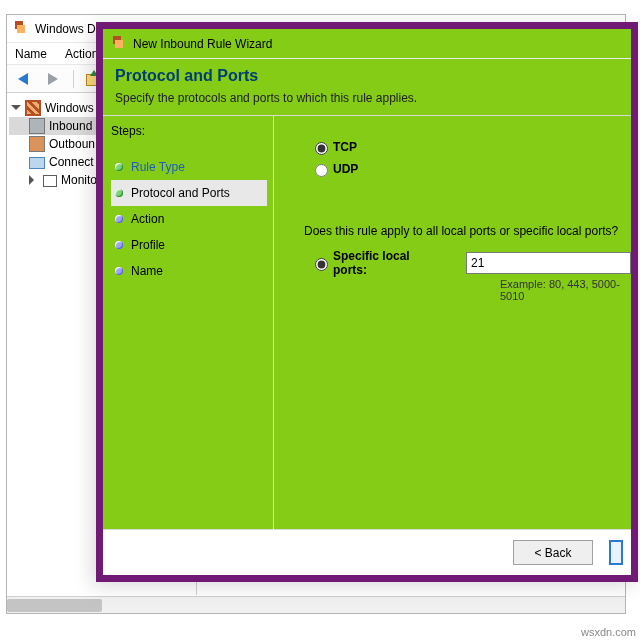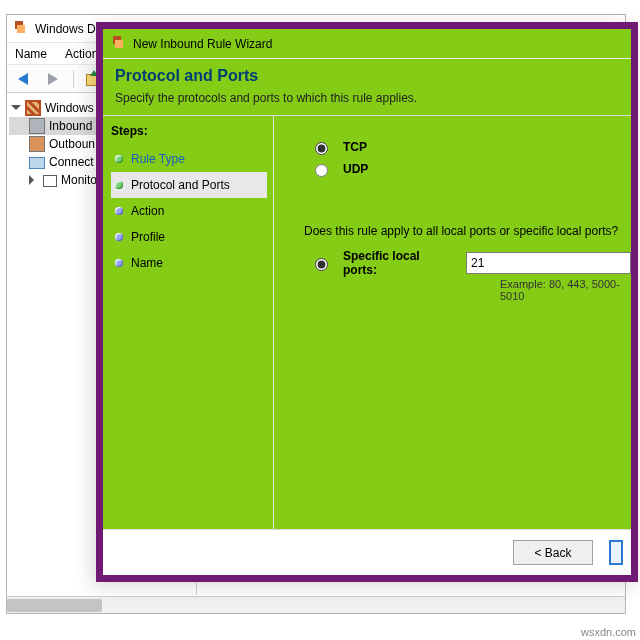--- a/index.html
+++ b/index.html
@@ -52,32 +52,32 @@
   
   .wizard { position: absolute; left: 96px; top: 22px; width: 542px; height: 560px; background: #84cc16; border: 7px solid #701a75; box-shadow: -4px 4px 18px rgba(0,0,0,0.15); display:flex; flex-direction:column; }
   .wiz-title { height: 30px; display:flex; align-items:center; padding:0 8px; border-bottom: 1px solid #ececec; }
   .wiz-title .t { margin-left:6px; font-size:12px; }
   .wiz-head { padding: 8px 12px 10px 12px; }
   .wiz-head h2 { margin:0 0 6px 0; font-size:16px; color:#003e74; font-weight:700; }
   .wiz-head .desc { font-size:12px; color:#222; }
 
   .wiz-body { flex:1; display:flex; border-top:1px solid #d9d9d9; min-height:0; }
   .steps { width:170px; padding:8px 6px 8px 8px; }
-  .steps .hdr { font-weight:700; margin-bottom:8px; }
+  .steps .hdr { font-weight:400; margin-bottom:16px; }
   .steps ul { list-style:none; margin:0; padding:0; }
   .steps li { display:flex; align-items:center; gap:8px; height:26px; padding:0 4px; }
   .steps li.active { background:#e8e8e8; }
   .bullet { width:8px;height:8px;border-radius:50%; background:#9aa5ff; box-shadow:inset -1px -1px 1px #5a63c0, inset 1px 1px 1px #fff; }
   .bullet.cur { background:#7ad47a; box-shadow:inset -1px -1px 1px #2d8a2d, inset 1px 1px 1px #fff; }
   .steps li.done a { color:#1a5fbf; }
   .steps li a { color:#000; text-decoration:none; }
 
   .content { flex:1; padding:20px 0 0 30px; border-left:1px solid #e1e1e1; position:relative; }
   .q { margin: 0 0 14px 0; }
-  .radio-row { display:flex; align-items:center; gap:12px; height:22px; margin-left:6px; }
+  .radio-row { display:flex; align-items:center; gap:2px; height:22px; margin-left:6px; }
   .radio-row label { font-size:12px; }
   .radio-row.bold label { font-weight:700; }
   input[type=radio]{ width:13px;height:13px; accent-color:#333; }
   .ports-block { margin-top: 44px; }
   .port-input { width:170px; height:22px; border:1px solid #7a7a7a; padding:1px 4px; font-size:12px; margin-left:22px; }
   .example { font-size:11px; color:#333; margin: 4px 0 0 24px; }
   .port-line { display:flex; align-items:center; }
 
   .wiz-buttons { height: 46px; border-top:1px solid #d9d9d9; display:flex; align-items:center; justify-content:flex-end; gap:16px; padding: 0 8px; background:#fff; }
   .btn { min-width:80px; height:25px; background:#efefef; border:1px solid #a0a0a0; font-size:12px; padding:0 10px; }

